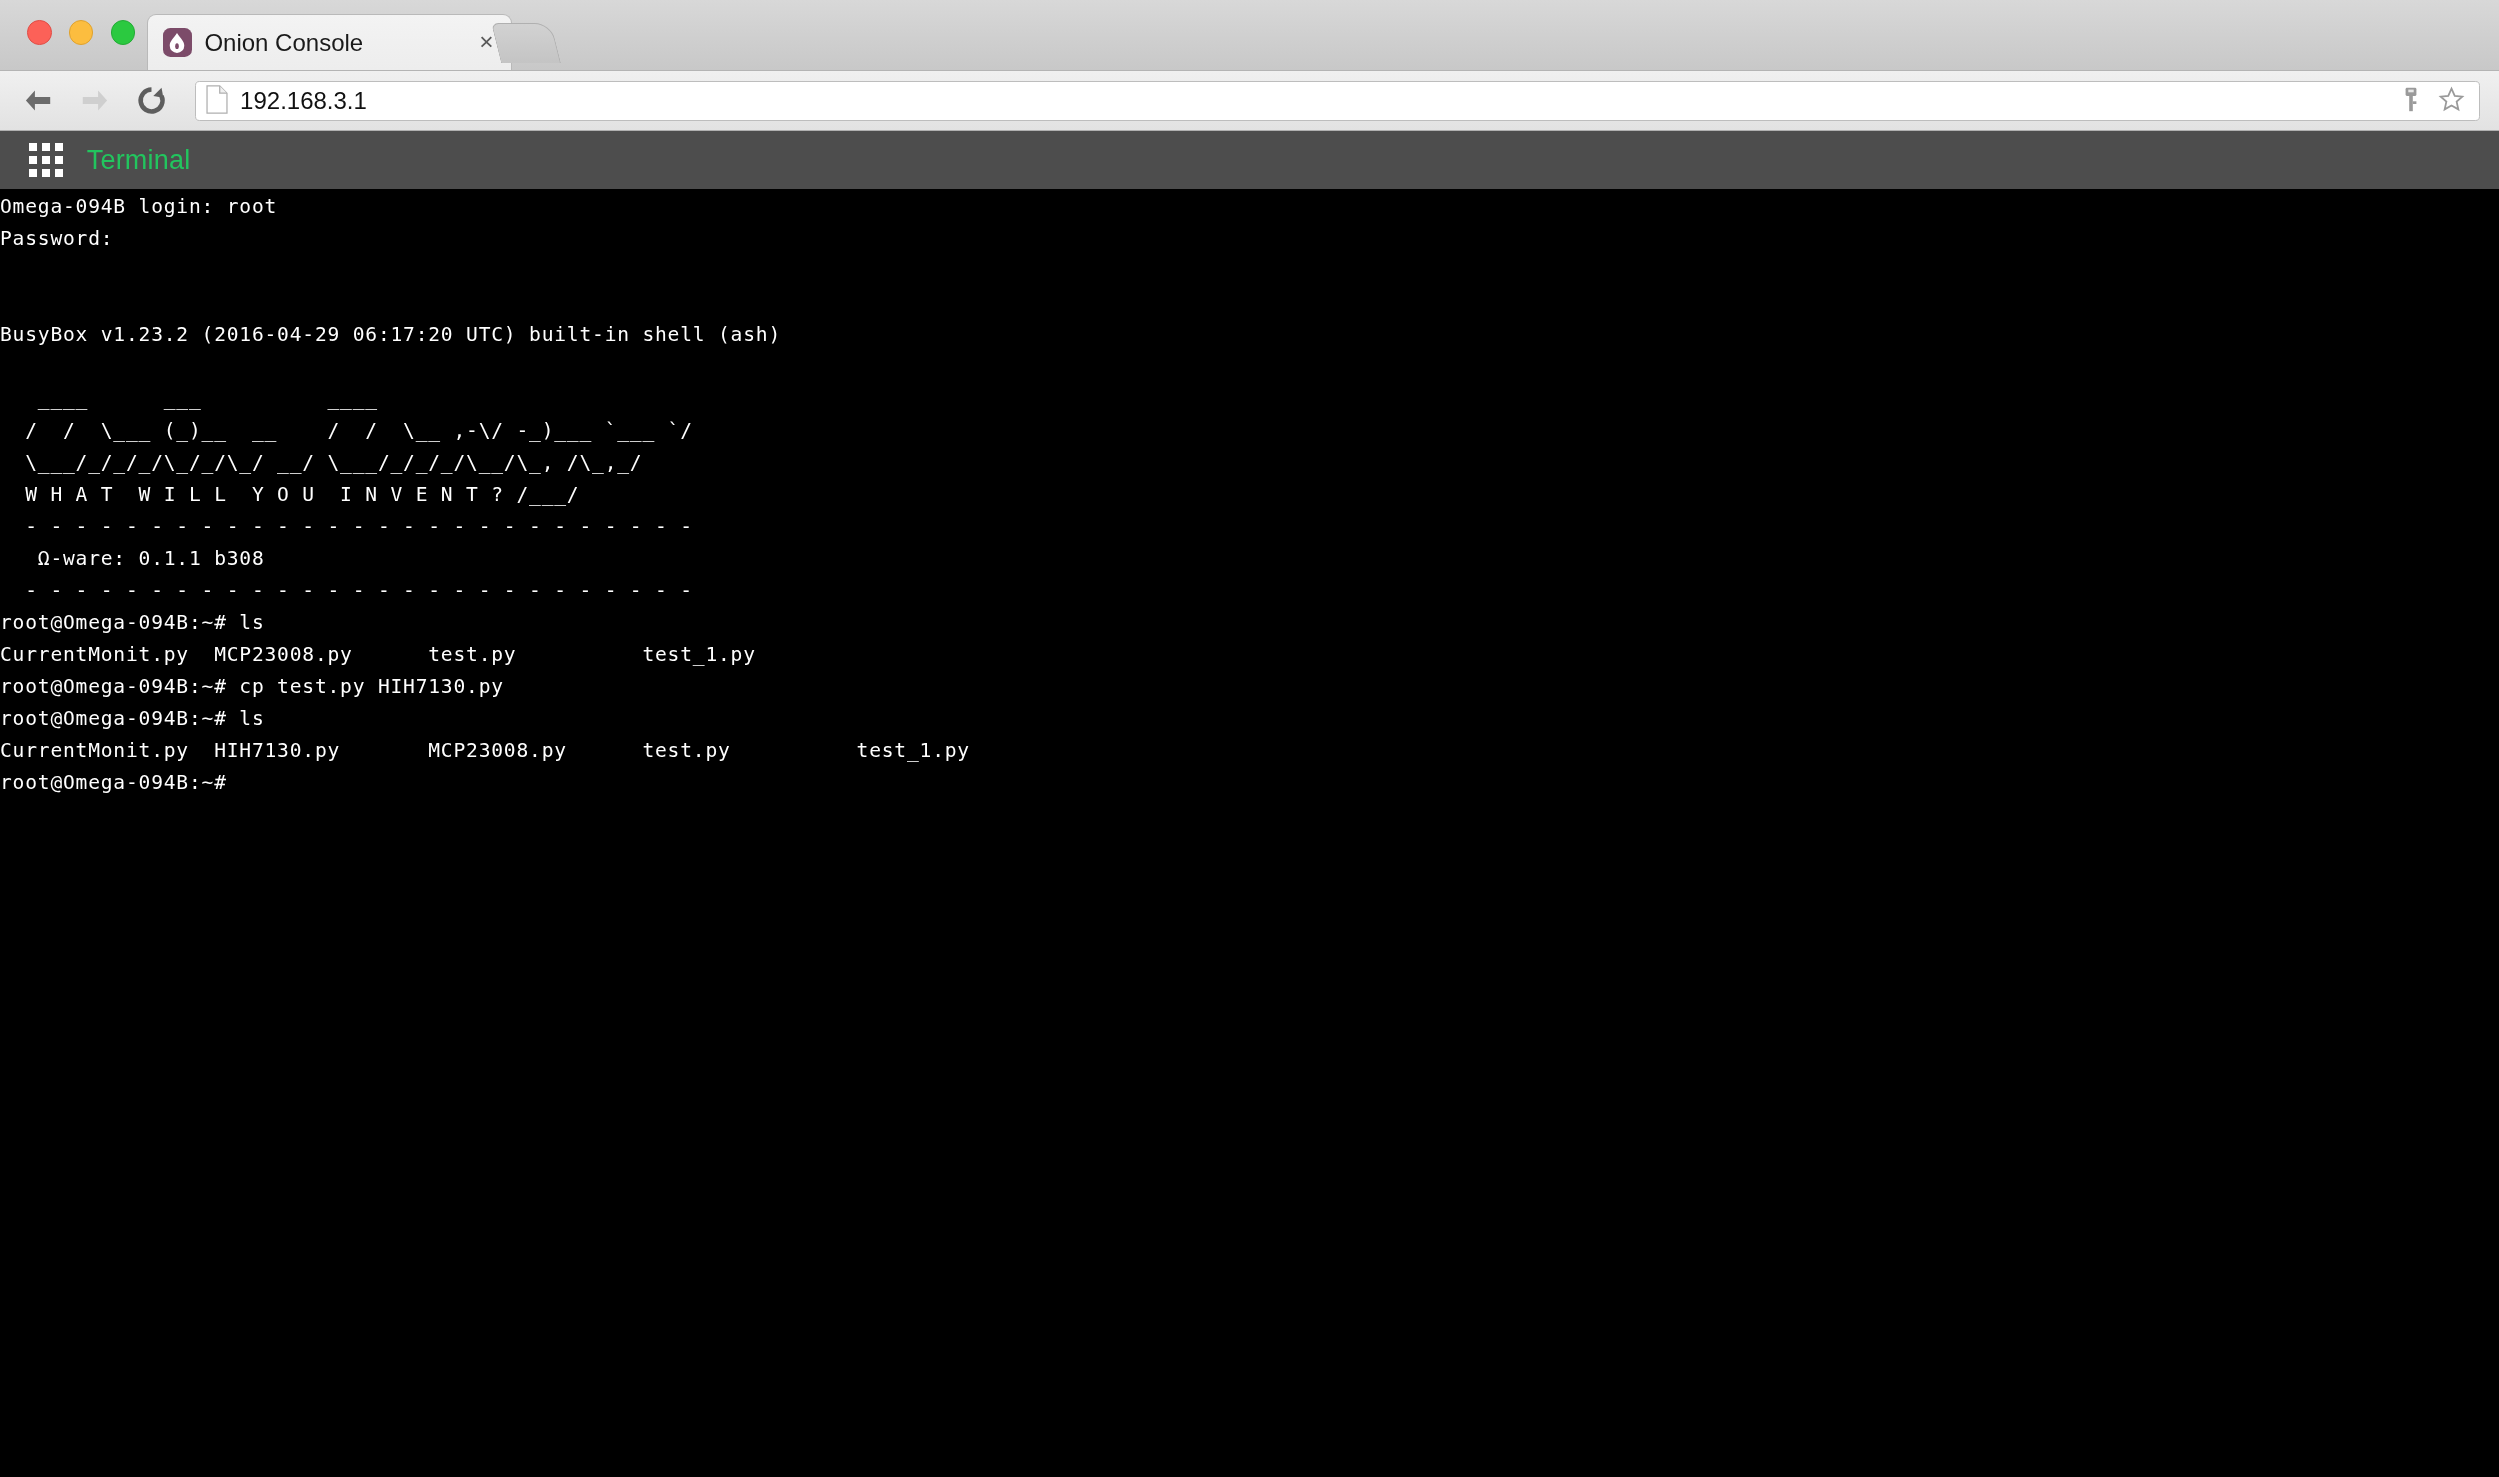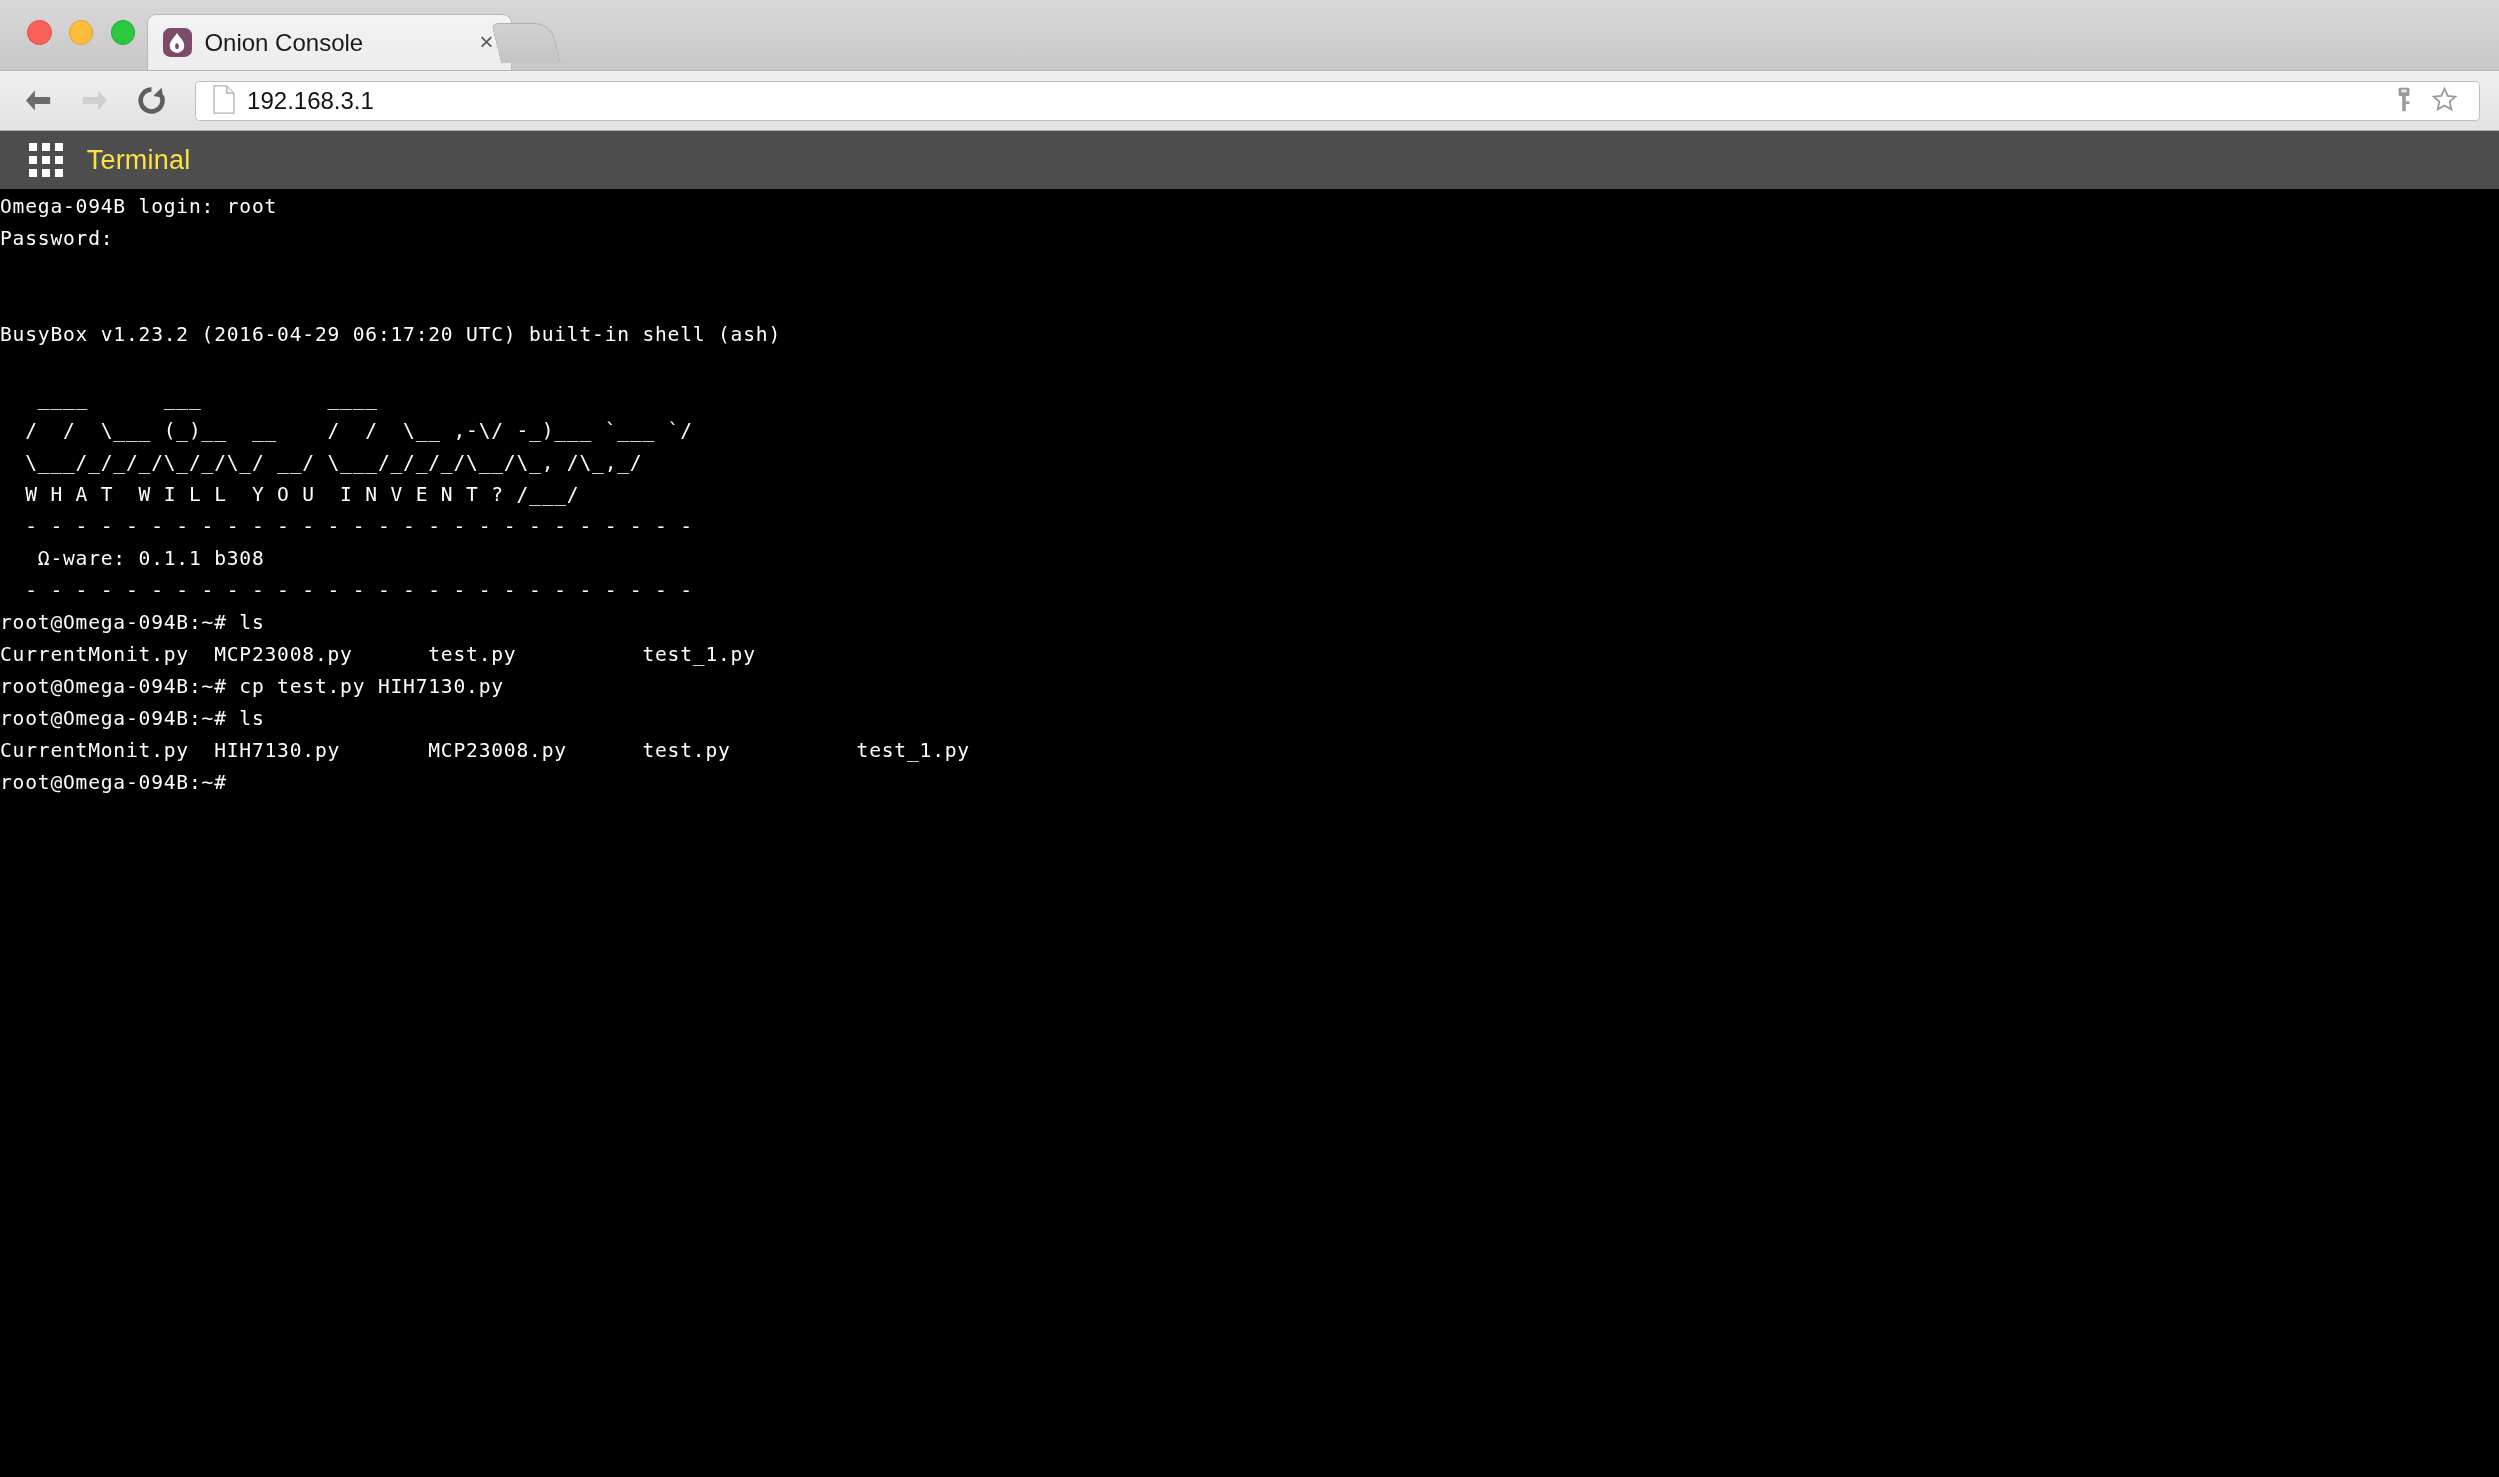--- a/index.html
+++ b/index.html
@@ -117,21 +117,21 @@
   }
   .urlbar {
     flex: 1 1 auto;
     height: 40px;
     margin-left: 12.8px;
     background: #fff;
     border: 0.9px solid #bdbdbd;
     border-radius: 4.6px;
     display: flex;
     align-items: center;
-    padding: 0 16px;
+    padding: 0 9px;
     gap: 11px;
   }
   .url-text {
     font-size: 24px;
     color: #111;
     font-family: "Liberation Sans", sans-serif;
     flex: 1 1 auto;
     white-space: nowrap;
     overflow: hidden;
   }
@@ -157,21 +157,21 @@
   }
   .grid-icon {
     display: grid;
     grid-template-columns: repeat(3, 8.2px);
     grid-template-rows: repeat(3, 8.2px);
     gap: 4.6px;
     flex: 0 0 auto;
   }
   .grid-icon i { display: block; width: 8.2px; height: 8.2px; background: #fff; }
   .app-title {
-    color: #fde047;
+    color: #22c55e;
     font-size: 27px;
     font-family: "Liberation Sans", sans-serif;
     letter-spacing: 0.2px;
   }
 
   .terminal {
     flex: 1 1 auto;
     background: #000;
     color: #ffffff;
     font-family: "DejaVu Sans Mono", "Liberation Mono", monospace;

